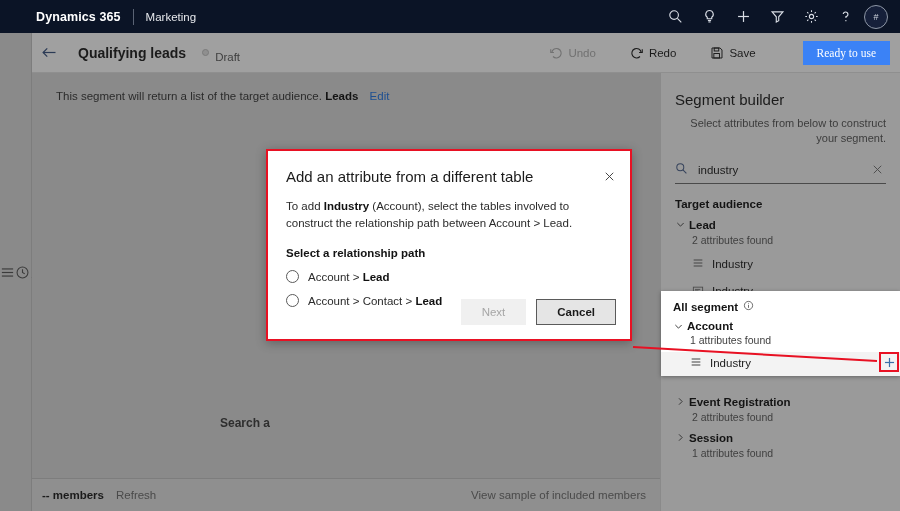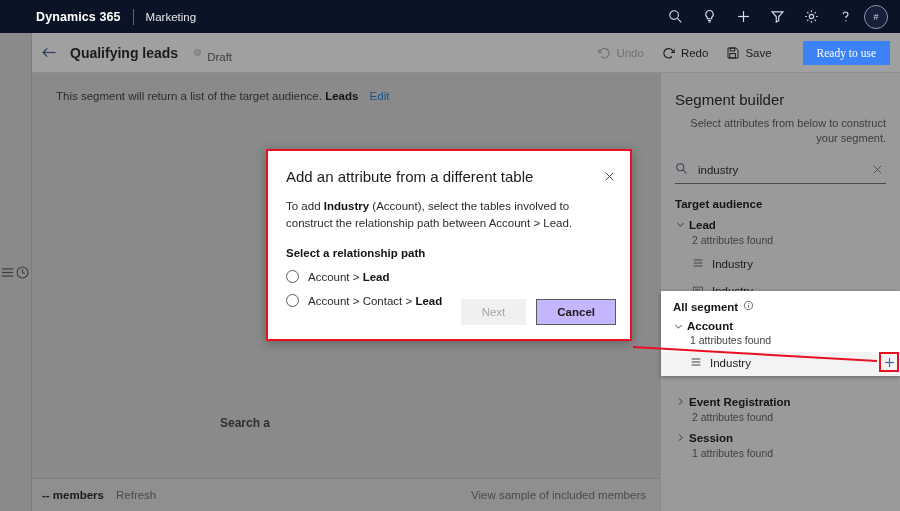--- a/index.html
+++ b/index.html
@@ -95,32 +95,32 @@
     display: flex; align-items: center;
     border-bottom: 1px solid #8f8f8f;
   }
   .back-arrow {
     width: 34px; height: 40px;
     display: flex; align-items: center; justify-content: center;
     cursor: pointer;
   }
   .page-title {
     font-size: 14px; font-weight: bold; color: #1b1b1b;
-    margin-left: 4px;
+    margin-left: 12px;
   }
   .status-dot {
     width: 7px; height: 7px; border-radius: 50%;
     background: #8f8f8f; border: 1px solid #7a7a7a;
     margin-left: 16px;
   }
   .status-text {
     font-size: 11.5px; color: #3f3f3f; margin-left: 6px; margin-top: 9px;
   }
   .cmd-right {
-    margin-left: auto; display: flex; align-items: center; gap: 0;
+    margin-left: auto; display: flex; align-items: center; gap: 16px;
     padding-right: 10px;
   }
   .cmd-btn {
     display: flex; align-items: center; gap: 5px;
     font-size: 11.5px; color: #1b1b1b;
     padding: 5px 9px; cursor: pointer;
   }
   .cmd-btn.disabled { color: #717171; cursor: default; }
   .primary-btn {
     background: #3b82f6;
@@ -315,21 +315,21 @@
     position: absolute; right: 14px; bottom: 14px;
     display: flex; align-items: center; gap: 10px;
   }
   .dlg-btn {
     font-size: 11.5px;
     padding: 6px 20px;
     font-family: "Liberation Sans", sans-serif;
     cursor: pointer;
   }
   .dlg-btn.secondary {
-    background: #c4b5fd; color: #1b1b1b;
+    background: #e5e5e5; color: #1b1b1b;
     border: 1px solid #5a5a5a;
     font-weight: bold;
   }
   .dlg-btn.disabled {
     background: #f0f0f0; color: #a6a6a6;
     border: 1px solid #f0f0f0;
     cursor: default;
   }
 
   

